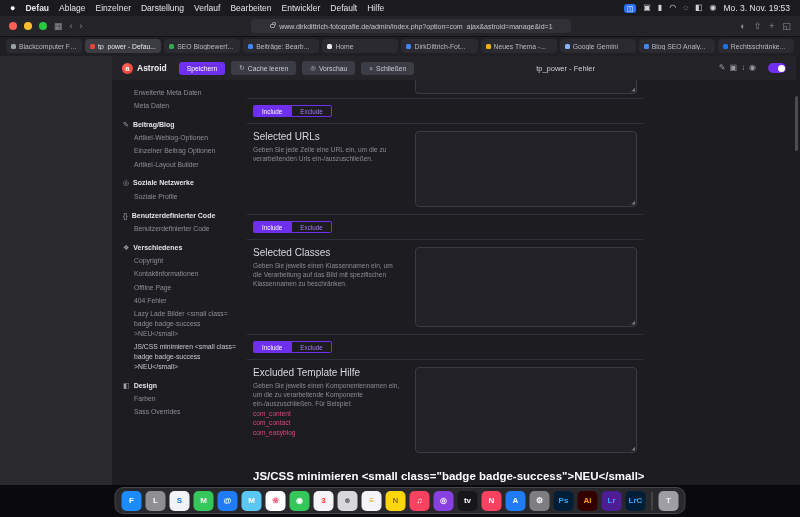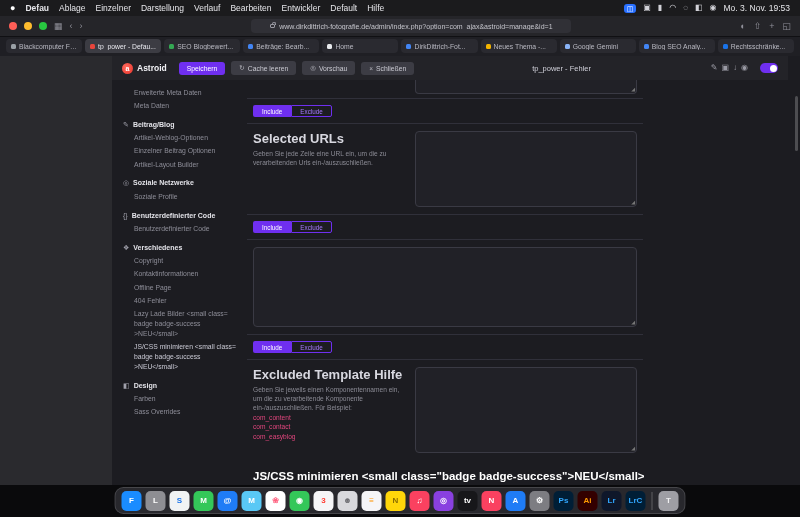--- a/index.html
+++ b/index.html
@@ -38,21 +38,21 @@
   .tab{flex:1;min-width:0;background:#2a2a30;border-radius:4px;display:flex;align-items:center;
     gap:3px;padding:0 5px;}
   .tab.active{background:#3c3c43;}
   .fav{width:5px;height:5px;border-radius:1.5px;flex:none;}
   .tlabel{font-size:6.8px;color:#b9b9c2;white-space:nowrap;overflow:hidden;text-overflow:ellipsis;}
   .tab.active .tlabel{color:#e8e8ee;}
 
   
   #content{flex:1;position:relative;overflow:hidden;background:#1c1c21;}
   #leftstrip{position:absolute;left:0;top:0;bottom:0;width:112px;background:#2a2a2e;}
-  #appheader{position:absolute;left:112px;right:12px;top:0;height:24px;background:#232328;
+  #appheader{position:absolute;left:112px;right:4px;top:0;height:24px;background:#232328;
     display:flex;align-items:center;gap:6px;padding:0 10px;}
   .brand{display:flex;align-items:center;gap:4px;margin-right:6px;}
   .brand-badge{width:11px;height:11px;border-radius:50%;
     background:radial-gradient(circle at 35% 35%,#ff6a5e,#e8332a);color:#fff;font-size:7px;
     font-weight:bold;display:flex;align-items:center;justify-content:center;}
   .brand-name{font-size:8.5px;font-weight:bold;color:#f2f2f6;}
   .hbtn{font-size:6.8px;border-radius:3px;padding:3px 8px;display:flex;align-items:center;gap:3px;
     white-space:nowrap;}
   .hbtn.save{background:#6f2ff0;color:#fff;}
   .hbtn.gray{background:#3c3c44;color:#c9c9d1;}
@@ -76,21 +76,21 @@
   
   #main{position:absolute;left:245px;top:24px;width:400px;bottom:0;overflow:hidden;padding:0 2px;}
   .divider{border-top:1px solid #30303a;}
   .mtoggle{display:flex;margin:6px 6px;}
   .btn-inc{background:#6f2ff0;color:#fff;font-size:6.3px;padding:2.5px 9px;
     border-radius:2px 0 0 2px;}
   .btn-exc{border:1px solid #6f2ff0;color:#a678ff;font-size:6.3px;padding:1.5px 8px;
     border-radius:0 2px 2px 0;}
   .frow{display:flex;gap:12px;padding:7px 6px;}
   .fleft{width:150px;flex:none;}
-  .flabel{font-size:13px;font-weight:bold;color:#d8d8e0;margin-bottom:3px;}
+  .flabel{font-size:10px;font-weight:normal;color:#d8d8e0;margin-bottom:3px;}
   .fdesc{font-size:6.6px;color:#8b8b95;line-height:1.4;}
   .fex{font-size:6.6px;color:#e0457d;line-height:1.45;}
   .fright{flex:1;position:relative;}
   .ta{width:100%;background:#212127;border:1px solid #3a3a44;border-radius:4px;resize:none;
     outline:none;color:#ccc;font-size:7px;font-family:"Liberation Sans",sans-serif;display:block;}
   .corner{position:absolute;right:2px;bottom:2px;font-size:5px;color:#777;pointer-events:none;}
   .partial-wrap{display:flex;gap:12px;padding:0 6px 4px;}
   .partial-left{width:150px;flex:none;}
   .partial-right{flex:1;position:relative;}
   .ta-cut{height:14px;background:#212127;border:1px solid #3a3a44;border-top:0;
@@ -303,20 +303,24 @@
               <span class="corner">◢</span>
             </div>
           </div>
           <div class="divider"></div>
           <div class="mtoggle">
             <div class="btn-inc">Include</div>
             <div class="btn-exc">Exclude</div>
           </div>
           <div class="divider"></div>
           <div class="frow">
+            <div class="fleft">
+              <div class="flabel">Selected Classes</div>
+              <div class="fdesc">Geben Sie jeweils einen Klassennamen ein, um die Verarbeitung auf das Bild mit spezifischen Klassennamen zu beschränken.</div>
+            </div>
             <div class="fright">
               <textarea class="ta" style="height: 80px;"></textarea>
               <span class="corner">◢</span>
             </div>
           </div>
           <div class="divider"></div>
           <div class="mtoggle">
             <div class="btn-inc">Include</div>
             <div class="btn-exc">Exclude</div>
           </div>
@@ -359,17 +363,17 @@
     <div class="dicon" style="background: rgb(245, 245, 247); color: rgb(255, 149, 0);">≡</div>
     <div class="dicon" style="background: rgb(255, 214, 10); color: rgb(138, 109, 0);">N</div>
     <div class="dicon" style="background: rgb(250, 65, 96);">♫</div>
     <div class="dicon" style="background: rgb(137, 64, 224);">◎</div>
     <div class="dicon" style="background: rgb(23, 23, 26);">tv</div>
     <div class="dicon" style="background: rgb(250, 65, 96);">N</div>
     <div class="dicon" style="background: rgb(31, 124, 246);">A</div>
     <div class="dicon" style="background: rgb(125, 125, 130);">⚙</div>
     <div class="dicon" style="background: rgb(0, 30, 54); color: rgb(49, 168, 255);">Ps</div>
     <div class="dicon" style="background: rgb(51, 0, 0); color: rgb(255, 154, 0);">Ai</div>
-    <div class="dicon" style="background: #0f172a; color: rgb(49, 168, 255);">Lr</div>
+    <div class="dicon" style="background: #4c1d95; color: rgb(49, 168, 255);">Lr</div>
     <div class="dicon" style="background: rgb(0, 30, 54); color: rgb(49, 168, 255);">LrC</div>
     <span class="dsep"></span>
     <div class="dicon" style="background: rgb(158, 158, 164); color: rgb(240, 240, 242);">T</div>
   </div>
 
 </body></html>

